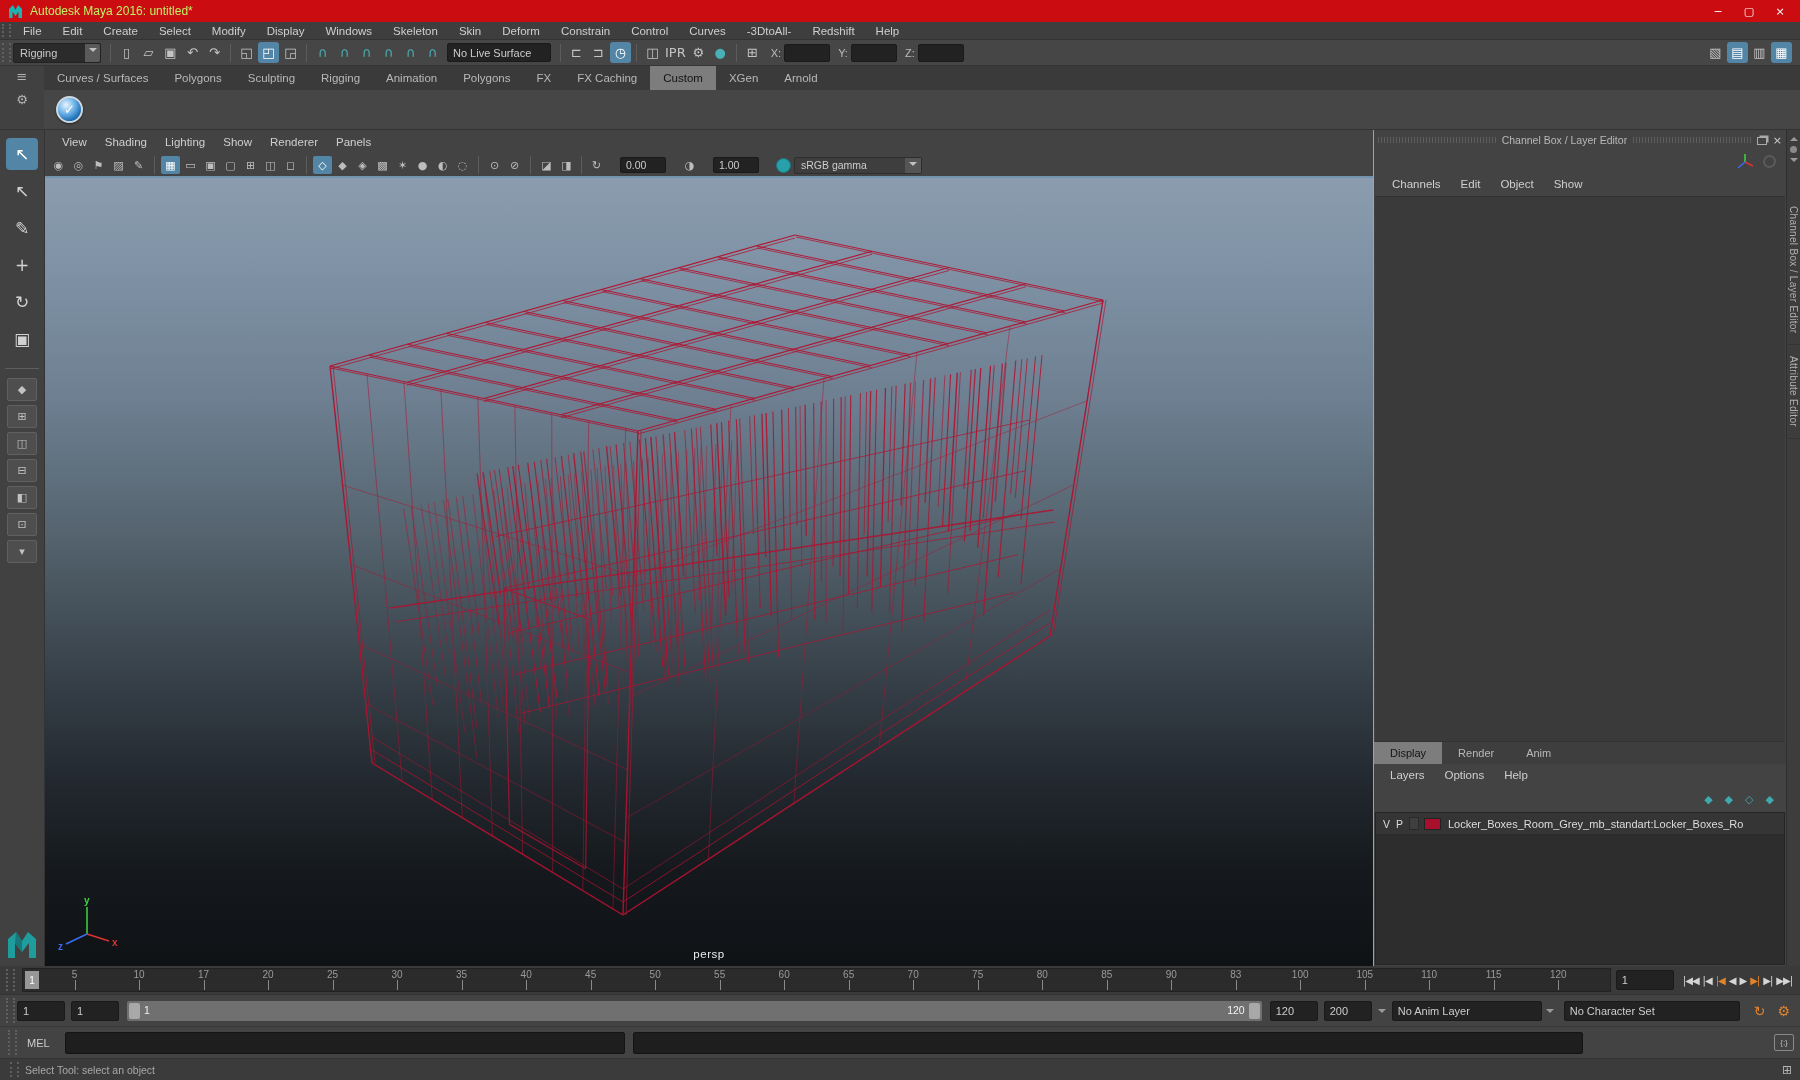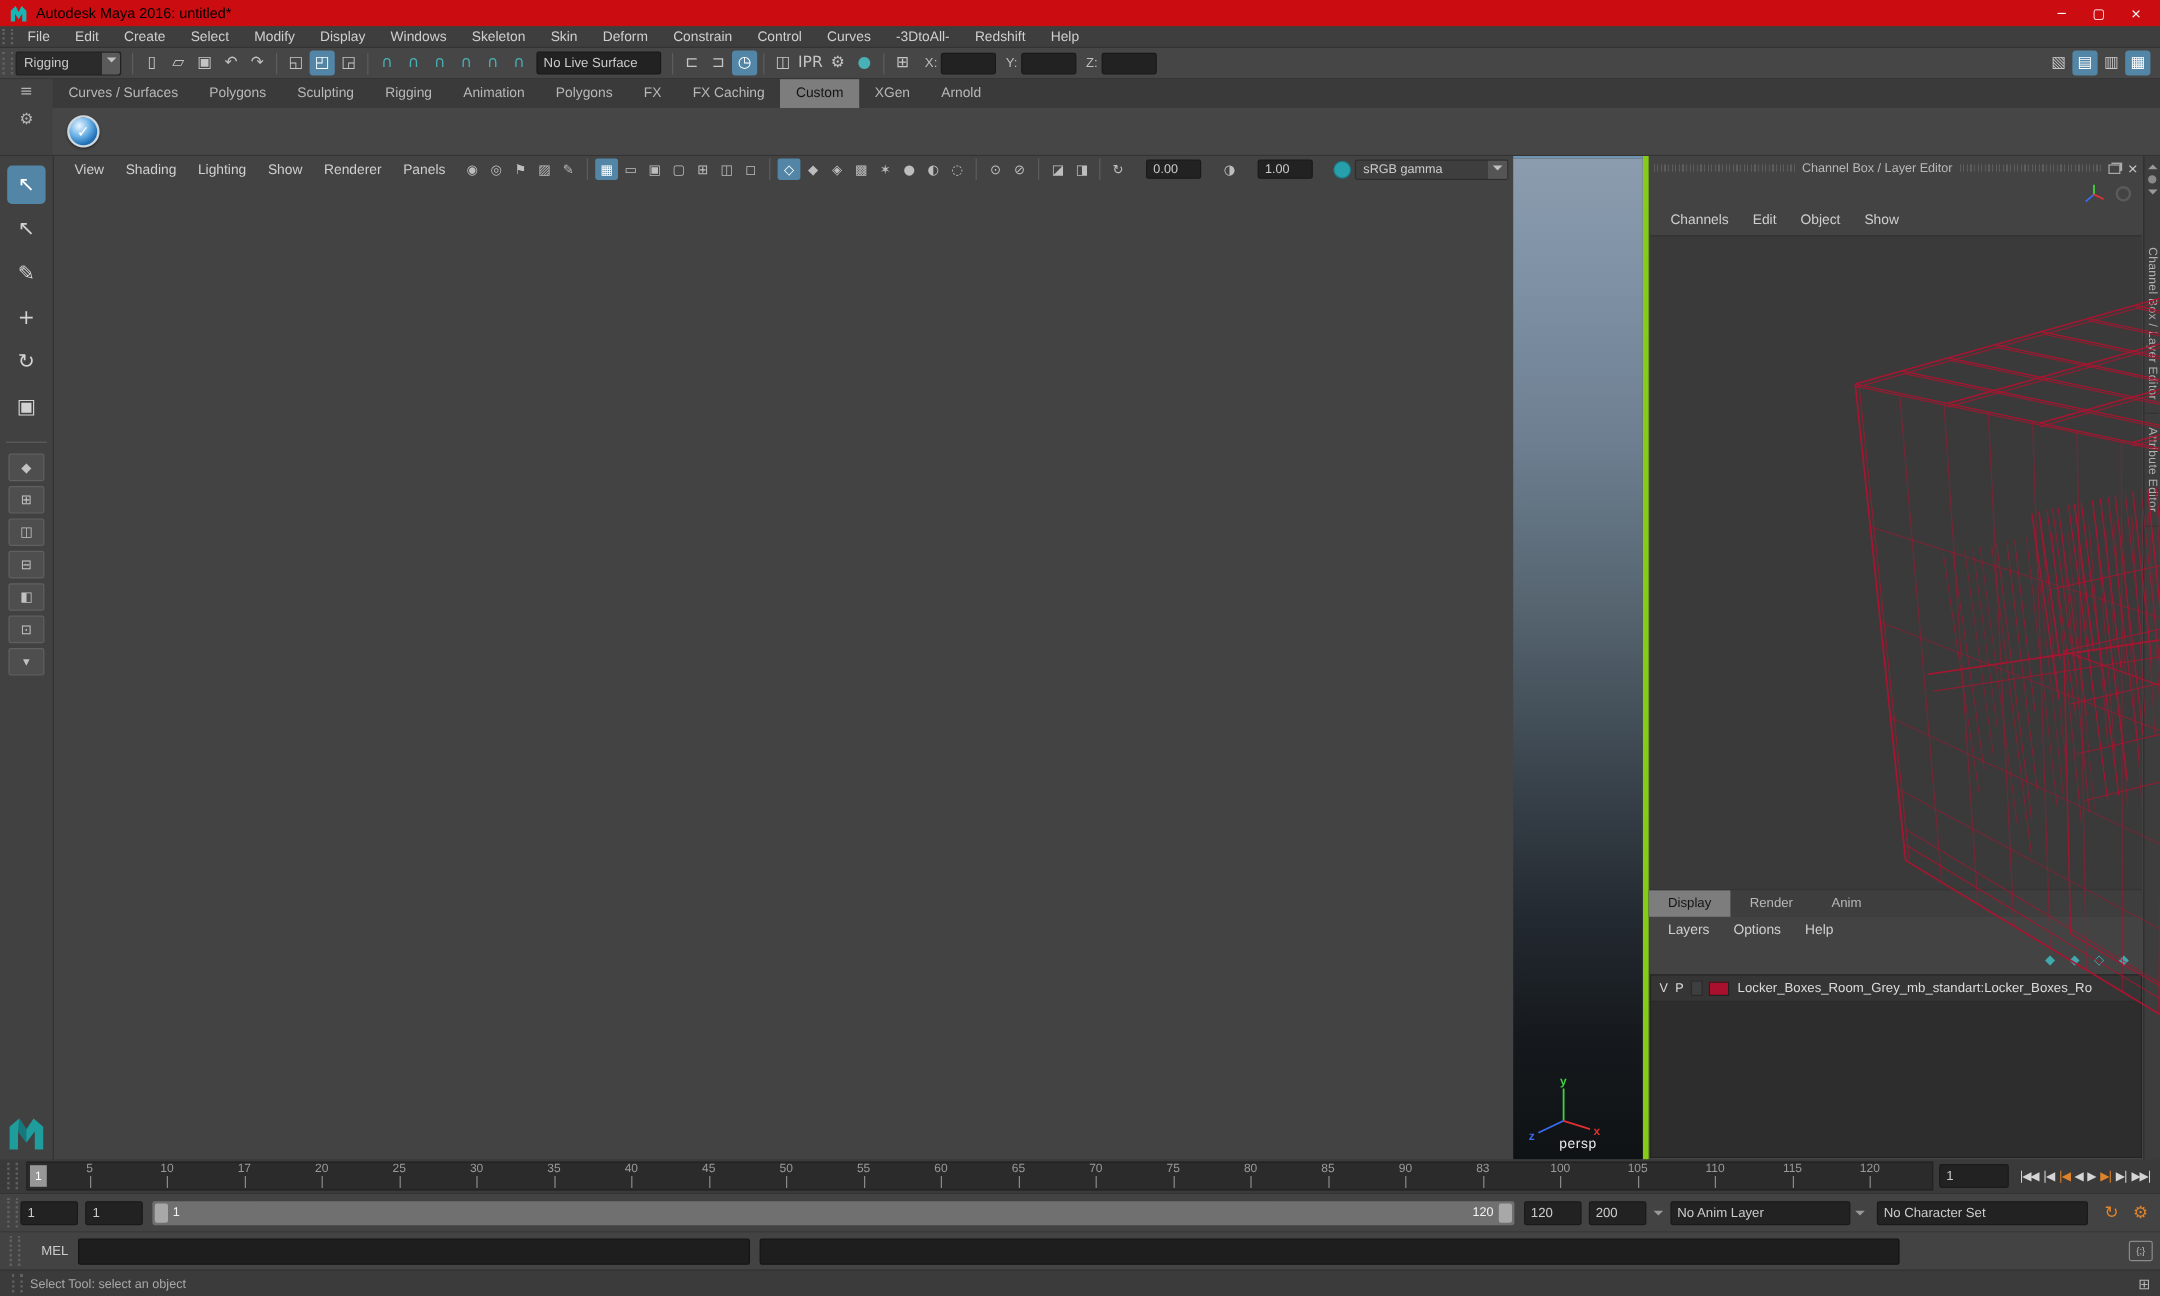--- a/index.html
+++ b/index.html
@@ -5,21 +5,21 @@
 *{box-sizing:border-box;margin:0;padding:0}
 html,body{width:1800px;height:1080px;overflow:hidden}
 body{background:#434343;font-family:"Liberation Sans","DejaVu Sans",sans-serif;font-size:11px;color:#c8c8c8}
 .spacer{flex:1}
 .grip{width:9px;align-self:stretch;margin:3px 2px;border-left:2px dotted #606060;border-right:2px dotted #606060}
 .sep{width:1px;height:18px;background:#5c5c5c;margin:0 5px;display:inline-block}
 .caret{width:0;height:0;border:4px solid transparent;border-top-color:#c0c0c0;display:inline-block;margin-top:4px}
 .field{background:#222;border:1px solid #1a1a1a;border-radius:2px;color:#ccc;height:18px;display:flex;align-items:center;padding:0 5px;font-size:11px}
 
 #titlebar{height:22px;background:#cb0d12;display:flex;align-items:center;padding:0 8px;gap:7px}
-#title{color:#000000;font-size:12px}
+#title{color:#bef264;font-size:12px}
 .winbtn{color:#fff;width:24px;text-align:center;font-size:11px;font-family:"DejaVu Sans",sans-serif}
 
 #menubar{height:18px;background:#3e3e3e;display:flex;align-items:center;border-bottom:1px solid #333}
 #menubar .grip{margin:2px 2px}
 .menuitem{padding:0 10px;color:#cfcfcf;font-size:11.5px;white-space:nowrap}
 
 #toolbar{height:26px;background:#464646;display:flex;align-items:center;border-bottom:1px solid #353535;padding-right:8px}
 #menuset{width:88px;height:20px;background:#2b2b2b;border:1px solid #222;border-radius:2px;display:flex;align-items:center;padding:0 0 0 6px;margin-right:4px;justify-content:space-between}
 #menuset .dd{width:15px;height:18px;background:#5a5a5a;border-radius:0 2px 2px 0;display:flex;justify-content:center}
 .iconrow{display:flex;align-items:center;gap:1px}
@@ -41,21 +41,21 @@
 #shelf-badge{width:27px;height:27px;border-radius:50%;background:radial-gradient(circle at 35% 30%,#eaf5ff,#6db3e8 40%,#1f6fb5 72%,#0d4a85);border:2px solid #cdd7de;box-shadow:0 1px 2px rgba(0,0,0,.5);display:flex;align-items:center;justify-content:center;color:#fff;font-weight:bold;font-size:13px}
 
 #main{display:flex;height:836px}
 #toolbox{width:44px;background:#414141;display:flex;flex-direction:column;align-items:center;padding-top:8px;gap:5px}
 .tool{width:32px;height:32px;display:flex;align-items:center;justify-content:center;font-size:17px;color:#d2d2d2;border-radius:4px;font-family:"DejaVu Sans",sans-serif}
 .tool.active{background:#5285a6;color:#fff}
 .tbdiv{width:34px;height:1px;background:#5e5e5e;margin:8px 0 4px}
 .layoutbtn{width:30px;height:23px;background:#4e4e4e;border:1px solid #606060;border-radius:2px;color:#c2c2c2;font-size:11px;display:flex;align-items:center;justify-content:center;font-family:"DejaVu Sans",sans-serif}
 #maya-logo{margin-top:auto;margin-bottom:6px}
 
-#viewport-panel{flex:1;display:flex;flex-direction:row;background:#434343;border-left:1px solid #333;border-right:5px solid #84cc16}
+#viewport-panel{flex:1;display:flex;flex-direction:column;background:#434343;border-left:1px solid #333;border-right:1px solid #84cc16}
 #vp-menus{height:24px;display:flex;align-items:center;padding-left:8px}
 #vp-menus .menuitem{padding:0 9px}
 #vp-iconbar{height:22px;display:flex;align-items:center;padding:0 4px}
 .vicon{min-width:19px;height:18px;display:flex;align-items:center;justify-content:center;color:#bdbdbd;font-size:11px;border-radius:2px;font-family:"DejaVu Sans",sans-serif}
 .vicon.active{background:#5285a6;color:#fff}
 .vfield{width:46px;height:16px;margin:0 14px;font-size:10.5px}
 #on-toggle{width:15px;height:15px;border-radius:50%;background:#27a0ac;border:1px solid #1b7880;margin:0 3px;display:inline-block}
 #colorspace{width:128px;height:17px;background:#3e3e3e;border:1px solid #2e2e2e;border-radius:2px;display:flex;align-items:center;justify-content:space-between;padding-left:6px;font-size:10.5px;color:#ccc}
 #colorspace .dd{width:16px;height:15px;background:#555;display:flex;justify-content:center}
 #vp-canvas{flex:1;position:relative;border-top:2px solid #7193ad;background:linear-gradient(180deg,#8a9cae 0%,#7f92a5 12%,#6d7f91 28%,#55646f 45%,#39434c 62%,#232930 76%,#15191d 88%,#0f1215 100%)}
@@ -110,21 +110,21 @@
 .handle{position:absolute;top:2px;width:11px;height:16px;background:#a8a8a8;border-radius:2px}
 .handle.l{left:2px}.handle.r{right:2px}
 .rlabel{position:absolute;top:3px;font-size:10.5px;color:#f2f2f2}
 .rlabel.l{left:17px}.rlabel.r{right:17px}
 .ddarr{width:0;height:0;border:4px solid transparent;border-top-color:#999;margin:4px 6px 0 0}
 #anim-layer{width:150px;height:20px;margin-right:4px}
 #char-set{width:176px;height:20px;margin:0 8px 0 4px}
 .orangeicon{color:#e0832a;font-size:14px;margin:0 6px;font-family:"DejaVu Sans",sans-serif}
 
 #command-row{height:32px;display:flex;align-items:center;background:#434343;gap:8px;padding:0 6px;border-top:1px solid #383838}
-#mel-label{color:#ccc;width:30px;text-align:right}
+#mel-label{color:#ccc;width:30px;text-align:left}
 .melbox{height:22px;background:#1e1e1e;border:1px solid #141414;border-radius:2px}
 #mel1{width:560px}
 #mel2{width:950px}
 #script-icon{width:20px;height:17px;border:1px solid #8a8a8a;border-radius:2px;color:#bbb;font-size:8px;display:flex;align-items:center;justify-content:center}
 #help-row{height:22px;background:#3b3b3b;display:flex;align-items:center;padding:0 8px;border-top:1px solid #333}
 #help-text{color:#a8a8a8;font-size:10.5px;padding-left:4px}
 #help-grid{color:#b5b5b5;font-size:12px;font-family:"DejaVu Sans",sans-serif}
 </style>
 </head>
 <body>

